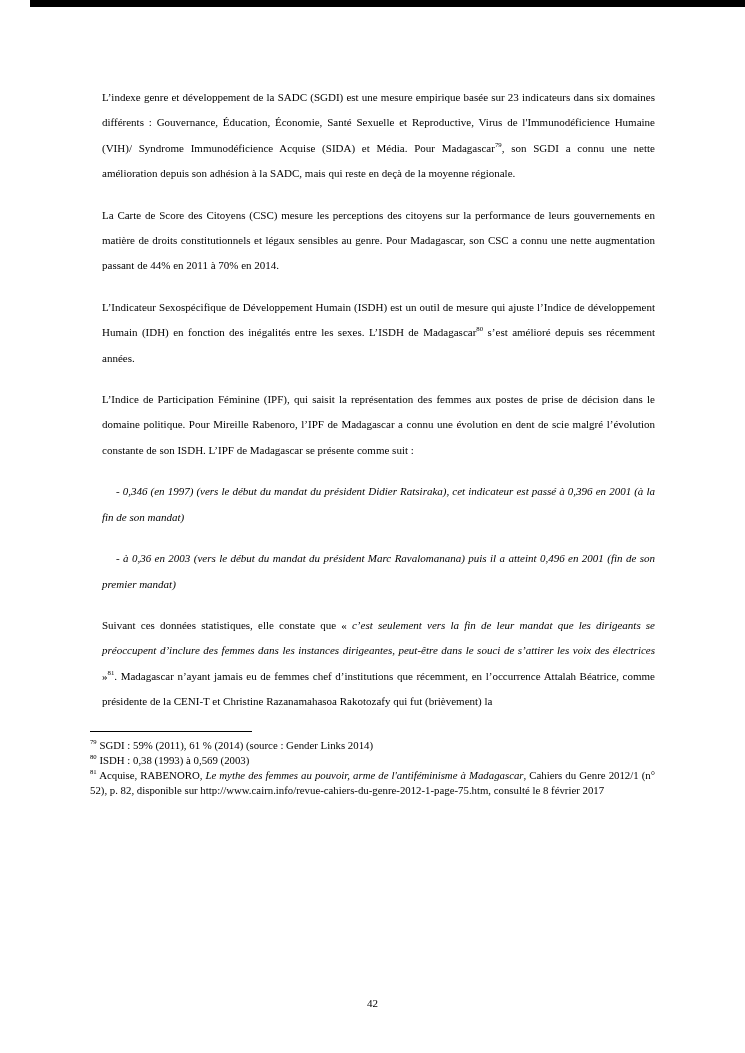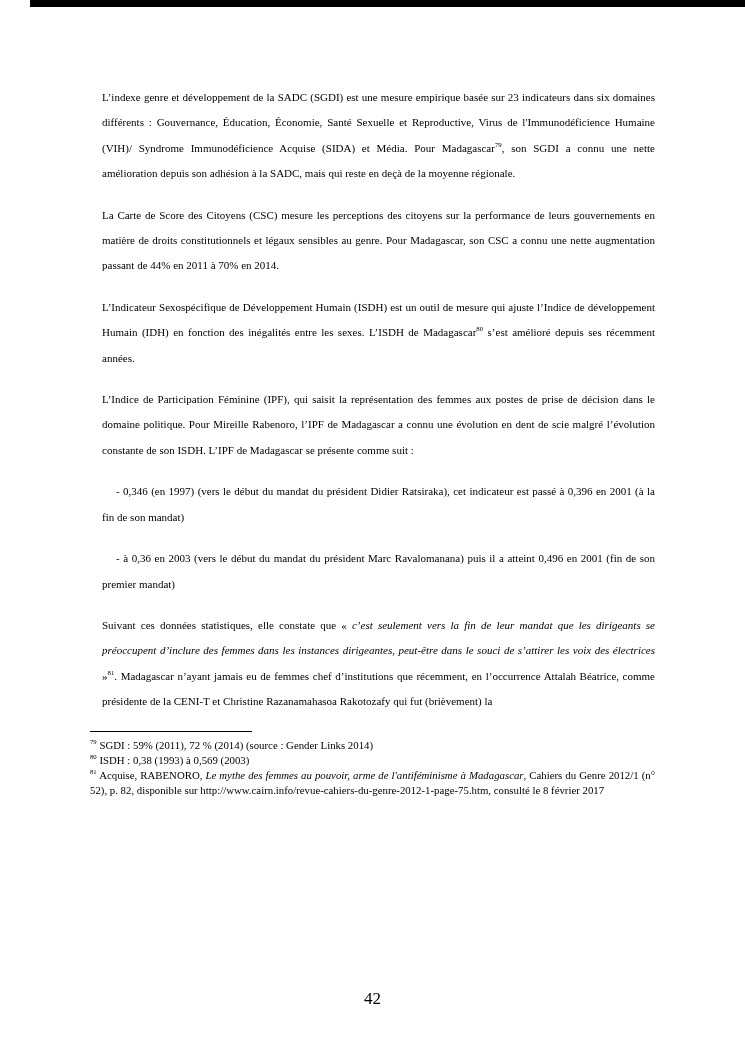--- a/index.html
+++ b/index.html
@@ -28,20 +28,21 @@
     width: 565px;
   }
   p.body-para, p.list-para {
     margin: 0 0 16px 12px;
     font-size: 11px;
     line-height: 25.4px;
     text-align: justify;
   }
   p.list-para {
     text-indent: 14px;
+    font-style: italic;
   }
   sup {
     font-size: 0.62em;
     line-height: 0;
     vertical-align: super;
   }
   .footnote-sep {
     width: 162px;
     height: 0;
     border-top: 1px solid #000000;
@@ -52,21 +53,21 @@
     font-size: 10.8px;
     line-height: 15.2px;
     text-align: justify;
   }
   .page-number {
     position: absolute;
     bottom: 44px;
     left: 0;
     width: 100%;
     text-align: center;
-    font-size: 17px;
+    font-size: 11px;
   }
   .italic { font-style: italic; }
 </style>
 </head>
 <body>
 
 <div class="top-bar"></div>
 
 <div class="content">
 
@@ -81,20 +82,20 @@
   <p class="list-para"><span>- 0,346 (en 1997) (vers le début du mandat du président Didier Ratsiraka), cet indicateur est passé à 0,396 en 2001 (à la fin de son mandat)</span></p>
 
   <p class="list-para"><span>- à 0,36 en 2003 (vers le début du mandat du président Marc Ravalomanana) puis il a atteint 0,496 en 2001 (fin de son premier mandat)</span></p>
 
 
   <p class="body-para"><span>Suivant ces données statistiques, elle constate que « </span><span class="italic">c’est seulement vers la fin de leur mandat que les dirigeants se préoccupent d’inclure des femmes dans les instances dirigeantes, peut-être dans le souci de s’attirer les voix des électrices</span><span> »</span><sup>81</sup><span>. Madagascar n’ayant jamais eu de femmes chef d’institutions que récemment, en l’occurrence Attalah Béatrice, comme présidente de la CENI-T et Christine Razanamahasoa Rakotozafy qui fut (brièvement) la</span></p>
 
   <div class="footnote-sep"></div>
 
   <div class="footnotes">
-    <p class="footnote"><sup>79</sup><span> SGDI : 59% (2011), 72 % (2014) (source : Gender Links 2014)</span></p>
+    <p class="footnote"><sup>79</sup><span> SGDI : 59% (2011), 61 % (2014) (source : Gender Links 2014)</span></p>
     <p class="footnote"><sup>80</sup><span> ISDH : 0,38 (1993) à 0,569 (2003)</span></p>
     <p class="footnote"><sup>81</sup><span> Acquise, RABENORO, </span><span class="italic">Le mythe des femmes au pouvoir, arme de l'antiféminisme à Madagascar</span><span>, Cahiers du Genre 2012/1 (n° 52), p. 82, disponible sur http://www.cairn.info/revue-cahiers-du-genre-2012-1-page-75.htm, consulté le 8 février 2017</span></p>
   </div>
 
 </div>
 
 <div class="page-number">42</div>
 
 </body></html>

